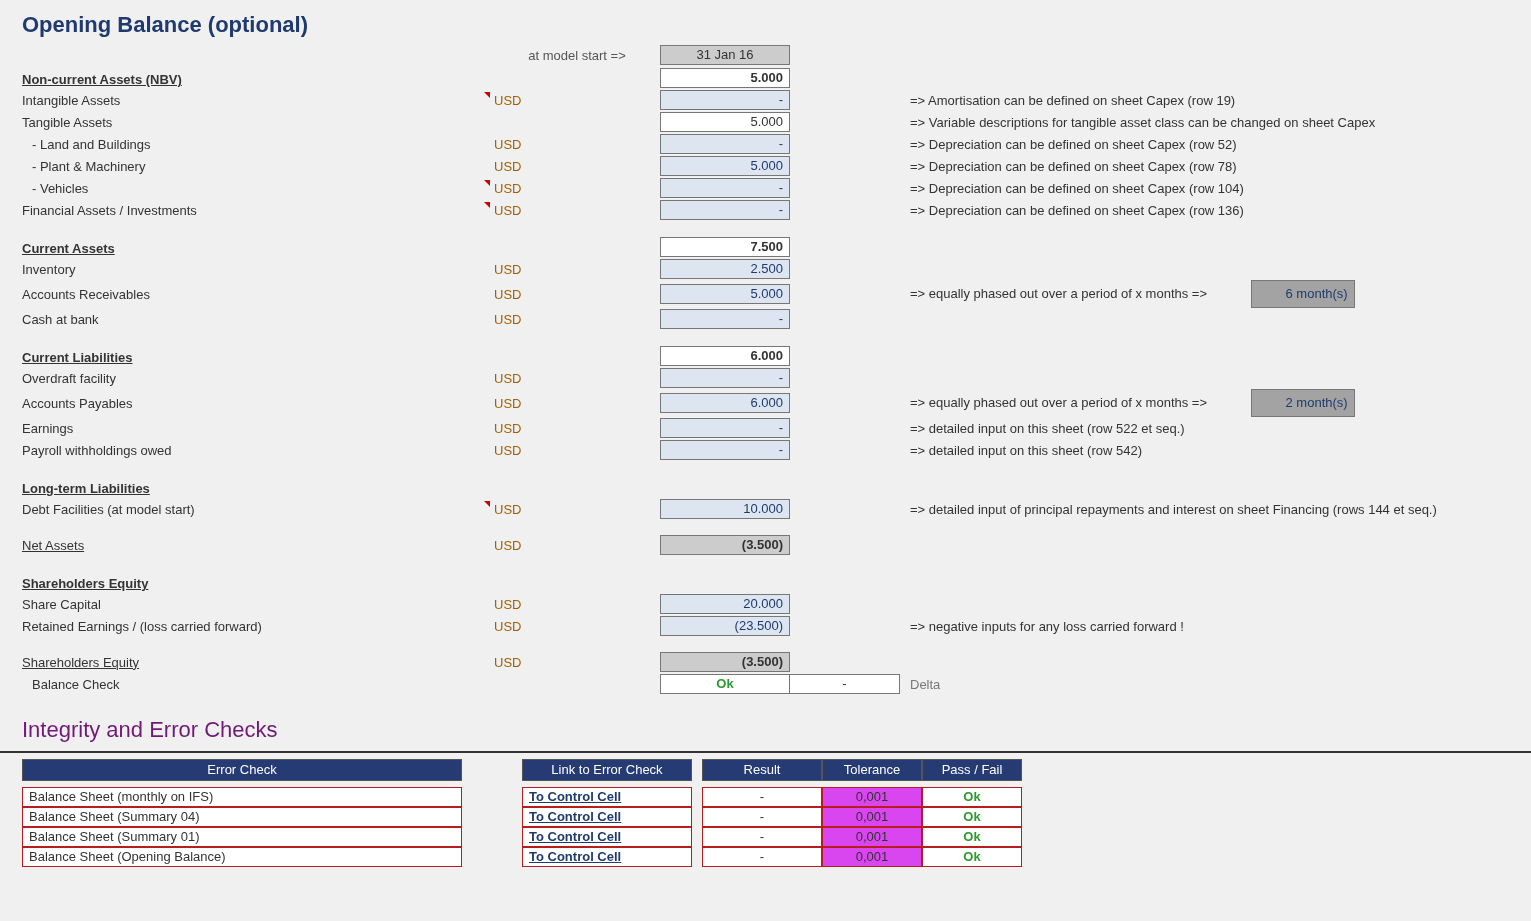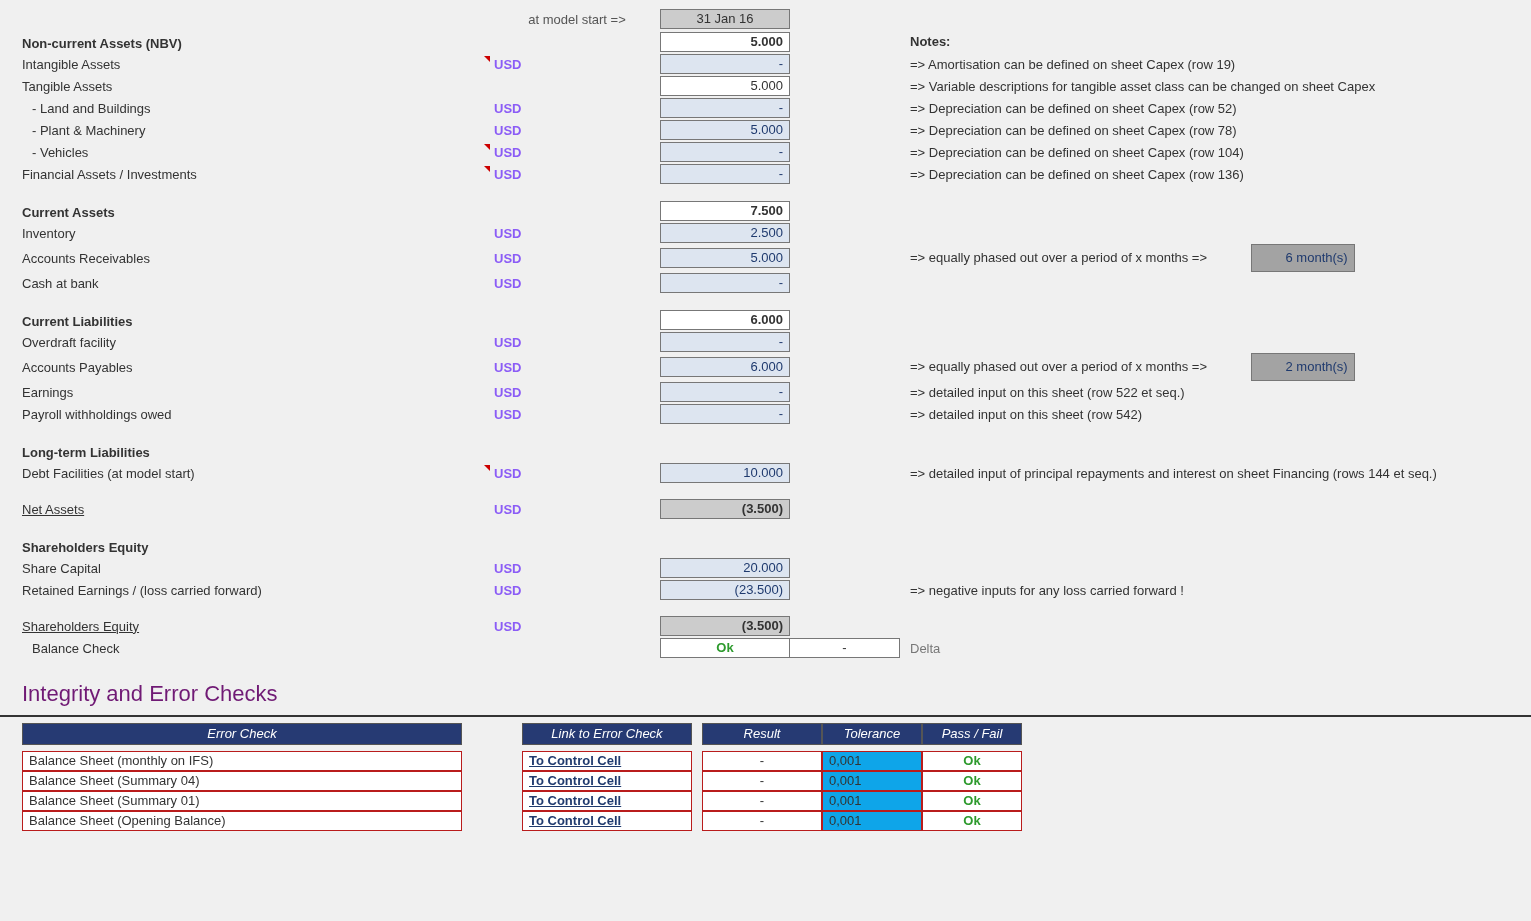--- a/index.html
+++ b/index.html
@@ -22,31 +22,31 @@
   }
   .grid {
     display: grid;
     grid-template-columns: 490px 170px 130px 110px 560px;
     align-items: center;
   }
   .section-head {
     font-weight: bold;
     color: #333;
     padding: 6px 0 2px 22px;
+    text-decoration: underline;
   }
   .row-label {
     color: #333;
     padding: 1px 0 1px 22px;
   }
   .row-label.sub { padding-left: 32px; }
   .row-label.underline { text-decoration: underline; }
   .currency {
-    color: #8b5cf6;
+    color: #a16207;
     padding-left: 4px;
-    font-weight: bold;
   }
   .valcell {
     border: 1px solid #777;
     height: 20px;
     line-height: 18px;
     text-align: right;
     padding: 0 6px;
     margin: 1px 0;
     font-size: 13px;
     box-sizing: border-box;
@@ -81,55 +81,55 @@
     padding: 22px 0 4px 22px;
   }
   hr.divider { border:0; border-top:2px solid #333; margin:4px 0; }
   .ec-grid {
     display:grid;
     grid-template-columns: 440px 60px 170px 10px 120px 100px 100px;
     padding-left:22px;
   }
   .ec-head {
     background:#263a73; color:#fff; text-align:center;
-    border:1px solid #555; height:20px; line-height:20px;font-style:italic;
+    border:1px solid #555; height:20px; line-height:20px;
   }
   .ec-cell {
     border:1px solid #b91c1c; background:#fff; height:18px; line-height:18px;
     padding:0 6px; color:#333;
   }
   .ec-link { color:#1f3a6e; font-weight:bold; text-decoration:underline; }
-  .ec-num { text-align:left; background:#0ea5e9; }
+  .ec-num { text-align:center; background:#d946ef; }
   .ec-pass { text-align:center; color:#2d9a2d; font-weight:bold; }
   .ec-res { text-align:center; }
   .redflag { position:relative; }
   .redflag::after {
     content:""; position:absolute; top:0; right:0;
     border-top:6px solid #c00; border-left:6px solid transparent;
   }
 </style>
 </head>
 <body>
 
 <div class="sheet">
+  <div class="page-title">Opening Balance (optional)</div>
 
   <div class="grid">
     <div></div>
     <div class="model-start">at model start =&gt;</div>
     <div class="valcell gray center">31 Jan 16</div>
     <div></div>
     <div></div>
   </div>
 
   <div class="grid">
     <div class="section-head">Non-current Assets (NBV)</div>
     <div></div>
     <div class="valcell white bold">5.000</div>
     <div></div>
-    <div class="note note-head">Notes:</div>
   </div>
 
   <div class="grid">
     <div class="row-label redflag">Intangible Assets</div>
     <div class="currency">USD</div>
     <div class="valcell input">-</div>
     <div></div>
     <div class="note">=&gt; Amortisation can be defined on sheet Capex (row 19)</div>
   </div>
   <div class="grid">

